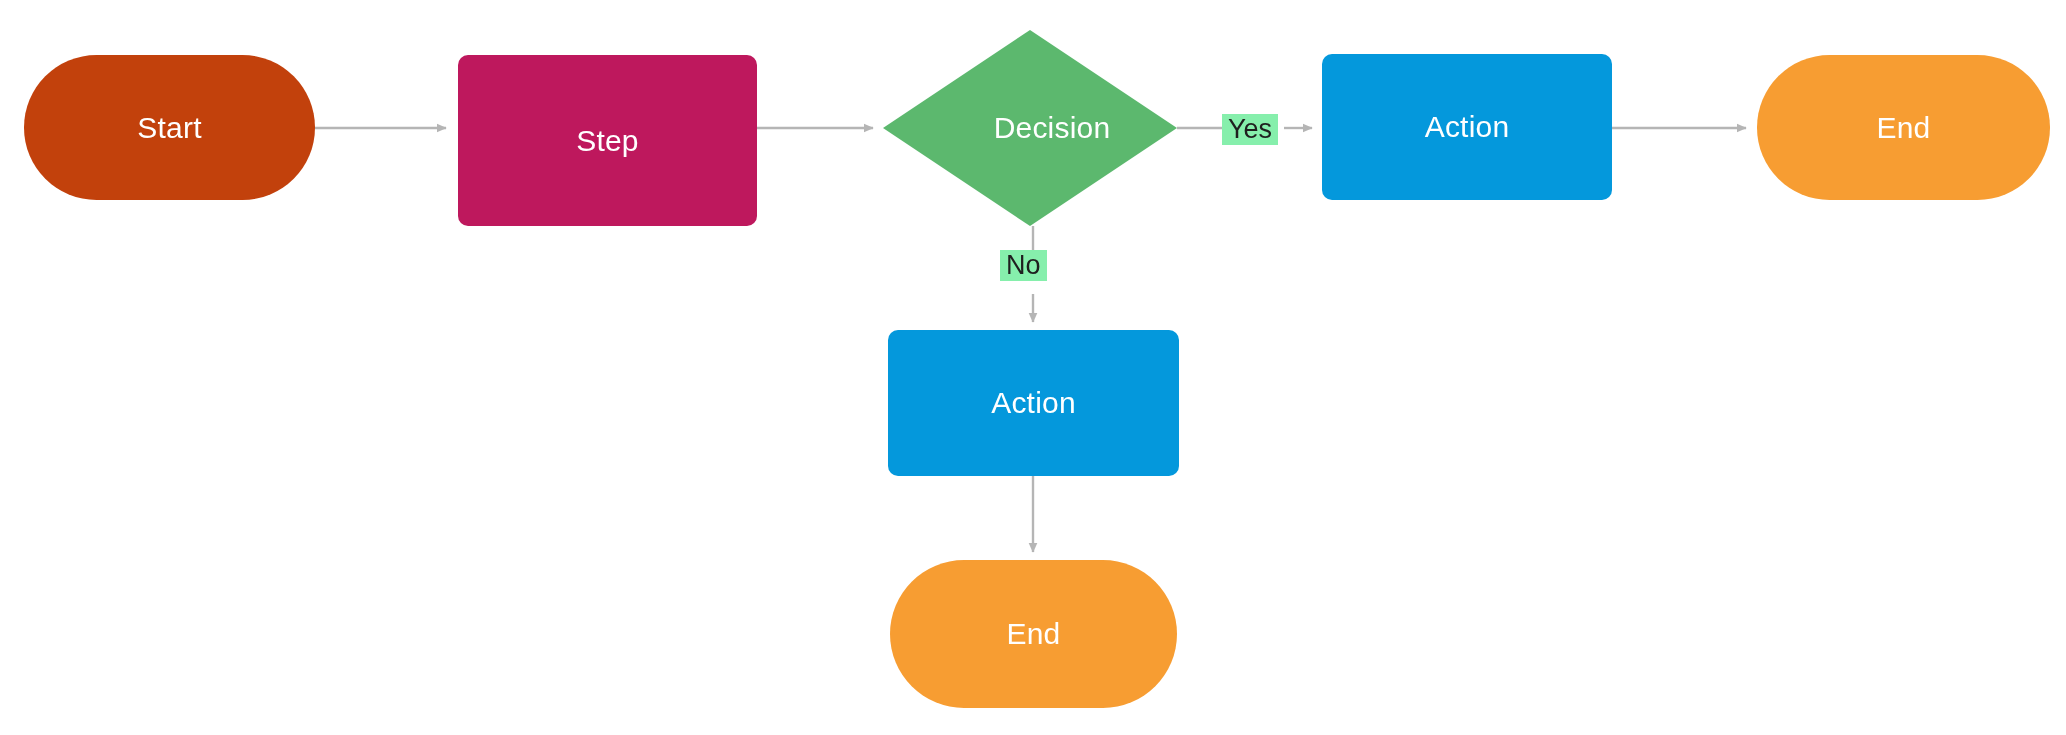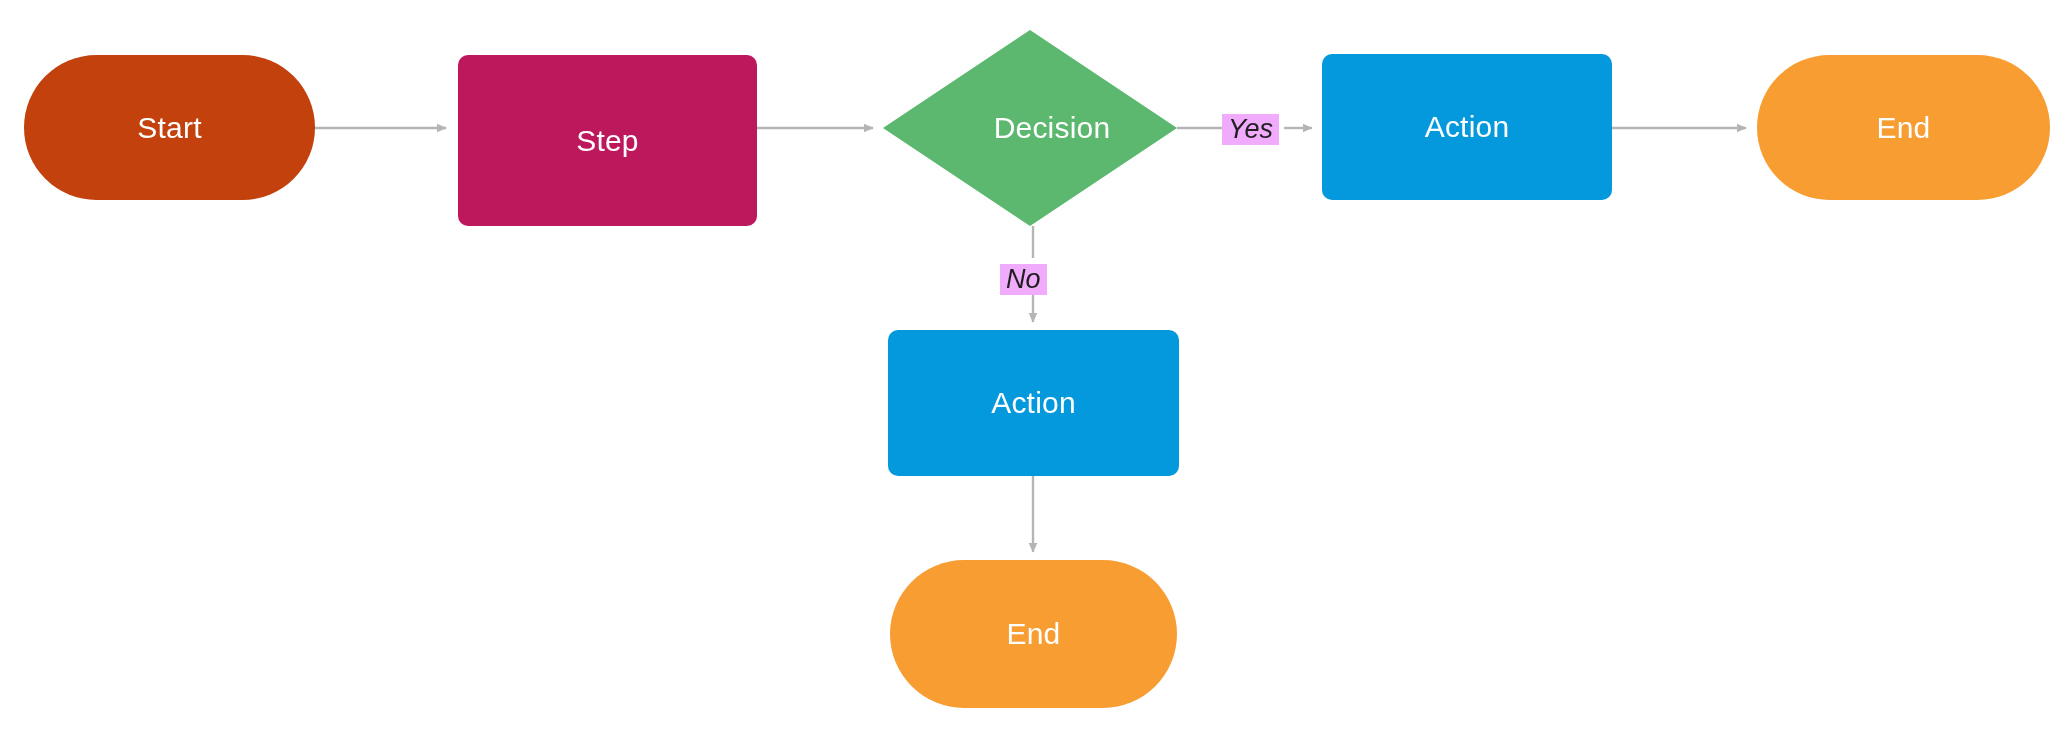--- a/index.html
+++ b/index.html
@@ -64,23 +64,22 @@
     margin-left: 44px;
   }
   
   .edge-label {
     position: absolute;
     color: #1f1f1f;
     font-size: 27px;
     font-family: "Liberation Sans", sans-serif;
     line-height: 1;
     white-space: nowrap;
-    background: #f0abfc;
+    background: #86efac;
     padding: 2px 6px;
-    font-style: italic;
   }
 </style>
 </head>
 <body>
 
 <div id="canvas">
 
   <svg id="edge-layer" viewBox="0 0 2066 735">
     <defs>
       <marker id="arrowhead" markerWidth="10" markerHeight="10" refX="9.2" refY="5" orient="auto" markerUnits="userSpaceOnUse">
@@ -130,15 +129,15 @@
   <div class="node shape-rect" style="left:888px; top:330px; width:291px; height:146px; background:#0498dc;">
     <span class="node-label">Action</span>
   </div>
 
   <div class="node shape-stadium" style="left:890px; top:560px; width:287px; height:148px; background:#f79d32;">
     <span class="node-label">End</span>
   </div>
 
   <div class="edge-label" style="left:1222px; top:114px;">Yes</div>
 
-  <div class="edge-label" style="left:1000px; top:264px;">No</div>
+  <div class="edge-label" style="left:1000px; top:250px;">No</div>
 
 </div>
 
 </body></html>

